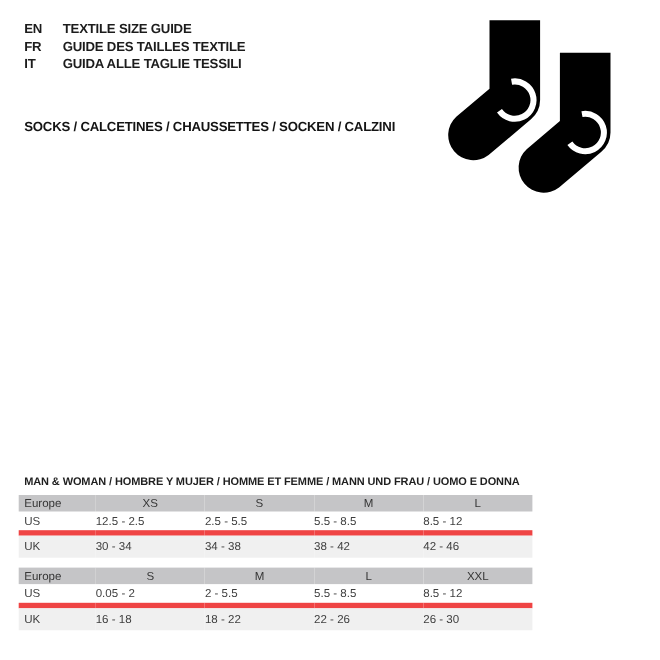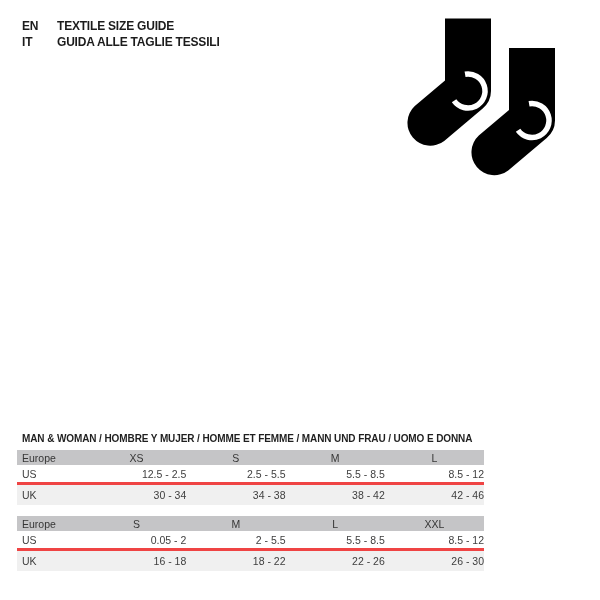--- a/index.html
+++ b/index.html
@@ -58,40 +58,44 @@
   table.size-table col.col-region { width: 70px; }
   table.size-table th {
     background: #c5c5c7;
     height: 15px; font-weight: normal;
     text-align: center; color: #363636;
     padding: 0;
     margin-top: 20px;
   }
   table.size-table th.cell-left { text-align: left; padding-left: 5px; }
   table.size-table td {
-    text-align: right; padding: 0; height: 17px;
+    text-align: left; padding: 0; height: 17px;
   }
   table.size-table td.cell-left { text-align: left; padding-left: 5px; }
-  table.size-table tr.row-us td { border-bottom: 3px solid #ef4444; }
+  table.size-table tr.row-us td { border-bottom: 5px solid #ef4444; }
   table.size-table tr.row-uk td { background: #f0f0f0; height: 20px; }
 </style>
 </head>
 <body>
 
 <div class="page">
 
   <div class="lang-list">
     <div class="lang-row">
       <span class="lang-code">EN</span><span>TEXTILE SIZE GUIDE</span>
     </div>
     <div class="lang-row">
+      <span class="lang-code">FR</span><span>GUIDE DES TAILLES TEXTILE</span>
+    </div>
+    <div class="lang-row">
       <span class="lang-code">IT</span><span>GUIDA ALLE TAGLIE TESSILI</span>
     </div>
   </div>
 
+  <div class="product-line">SOCKS / CALCETINES / CHAUSSETTES / SOCKEN / CALZINI</div>
 
   <svg class="socks-icon" width="165" height="175" viewBox="0 0 165 175" aria-hidden="true">
 
     <g transform="translate(-64,-29.5)">
       <path d="M110,38 H156 V110.5 A22.8 22.8 0 0 1 147.7,127.9 L109.2,160.4 A22.8 22.8 0 0 1 79.8,125.6 L110,100.1 Z" fill="#000000"></path>
       <path d="M130.05,93.76 A17 17 0 1 1 119.07,120.25" fill="none" stroke="#ffffff" stroke-width="5.5"></path>
     </g>
 
     <g>
       <path d="M110,38 H156 V110.5 A22.8 22.8 0 0 1 147.7,127.9 L109.2,160.4 A22.8 22.8 0 0 1 79.8,125.6 L110,100.1 Z" fill="#ffffff" stroke="#ffffff" stroke-width="9" stroke-linejoin="round"></path>

